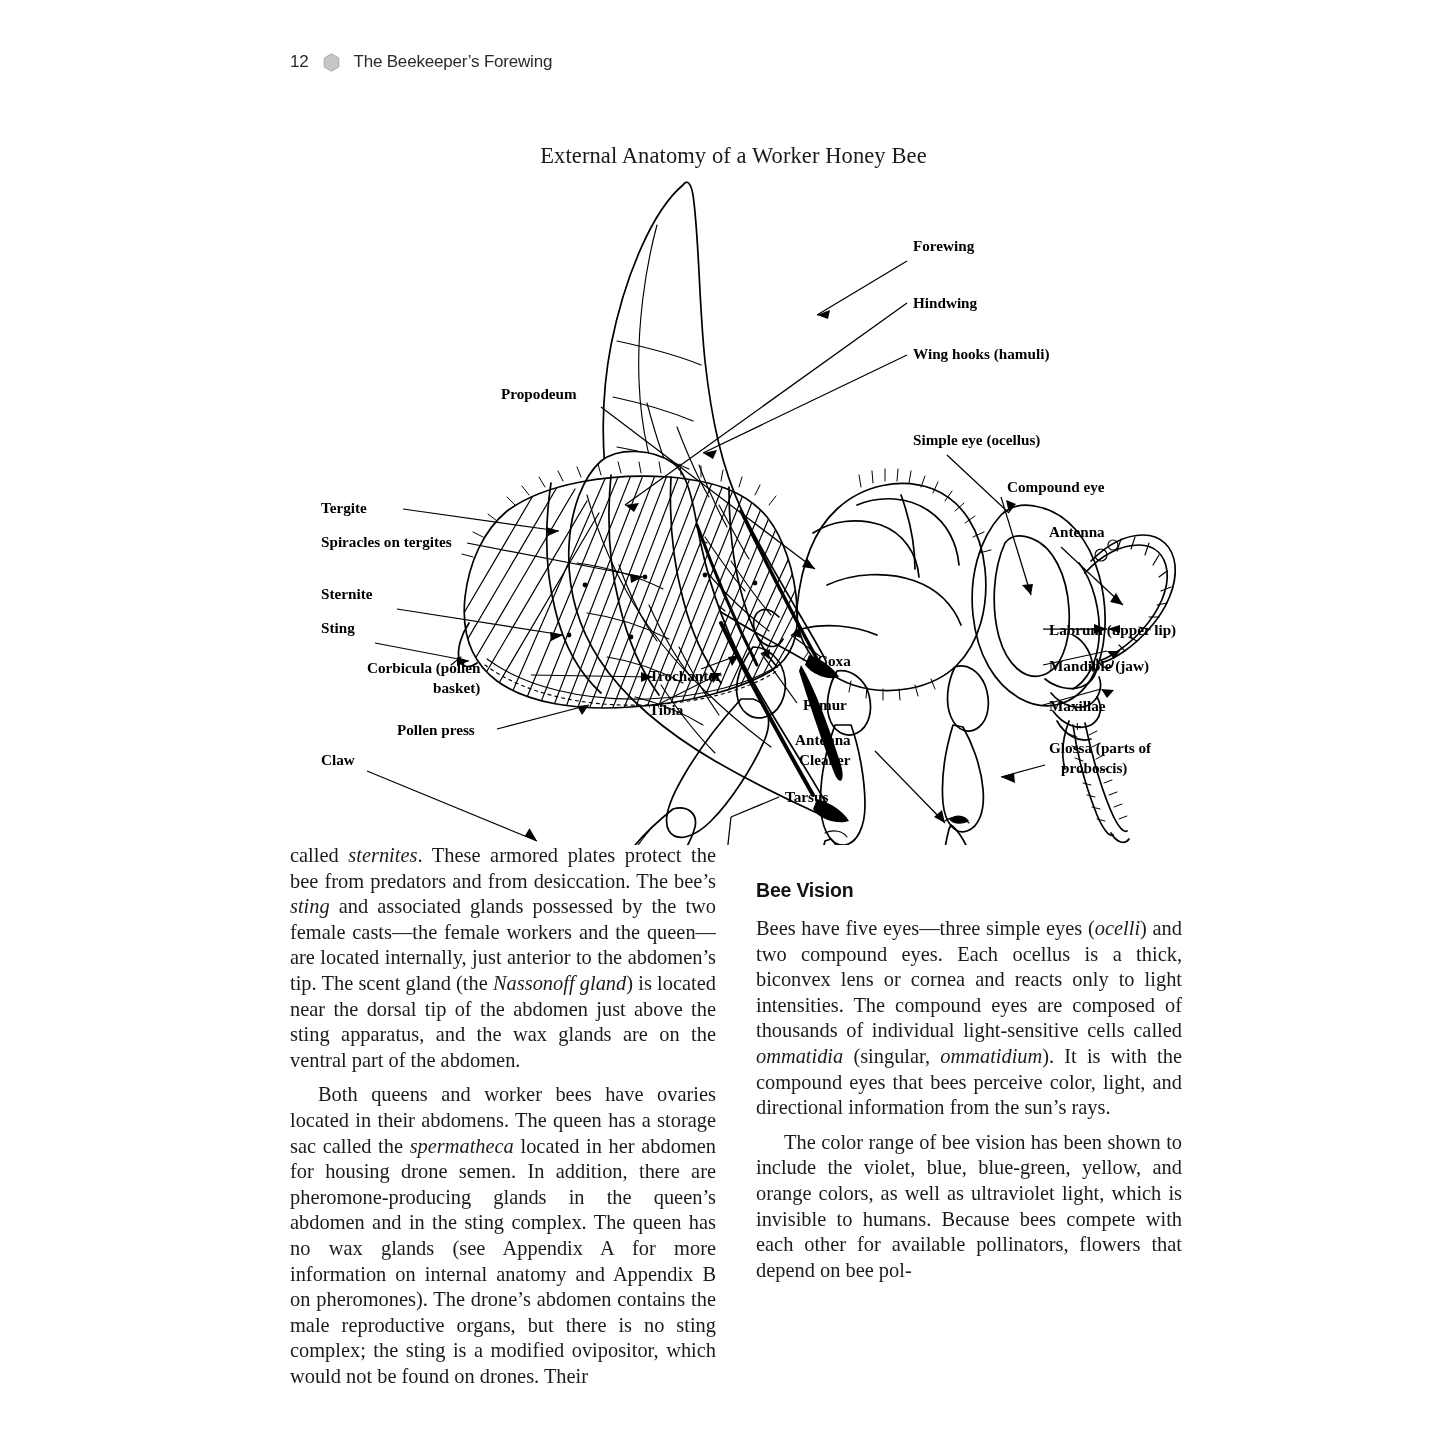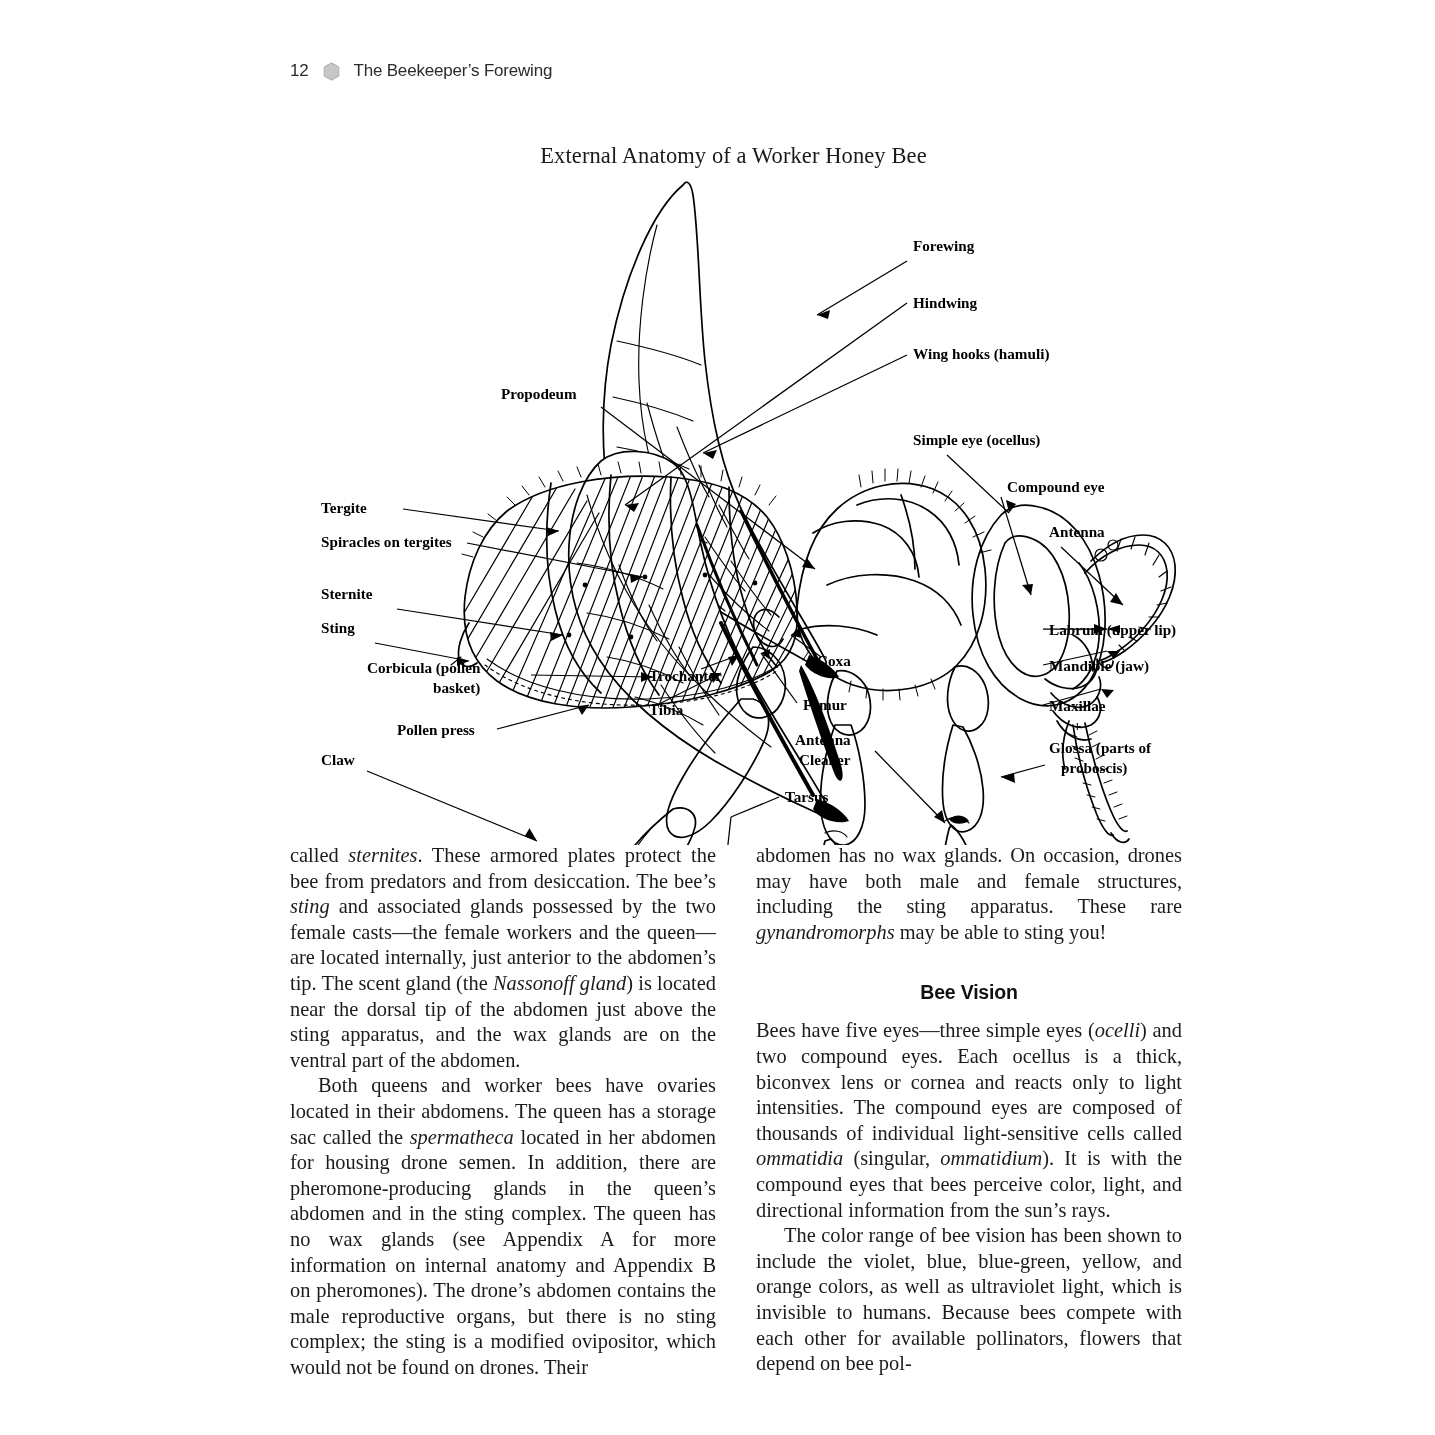--- a/index.html
+++ b/index.html
@@ -21,21 +21,20 @@
     position: absolute;
     left: 290px;
     top: 52px;
     display: flex;
     align-items: center;
     gap: 14px;
     font-family: "Liberation Sans", sans-serif;
     font-size: 17px;
     color: #2b2b2b;
     letter-spacing: -0.2px;
-    margin-top: 9px;
   }
   #running-head .folio { font-weight: 400; }
   #running-head .hex {
     width: 17px;
     height: 19px;
     display: inline-block;
   }
   #running-head .bktitle { font-weight: 400; }
 
   
@@ -97,27 +96,26 @@
   .col p {
     margin: 0;
     font-family: "Liberation Serif", serif;
     font-size: 20.4px;
     line-height: 25.6px;
     text-align: justify;
     text-justify: inter-word;
     color: #1b1b1b;
     hyphens: manual;
   }
-  .col p.indent { text-indent: 28px; }
+  .col p.indent { text-indent: 28px; margin-top: 9px; }
   .col h2 {
     margin: 36px 0 14px 0;
     font-family: "Liberation Sans", sans-serif;
     font-size: 19.5px;
     font-weight: bold;
-    text-align: center;
     color: #111;
     letter-spacing: -0.2px;
   }
   em { font-style: italic; }
 </style>
 </head>
 <body>
 
 <div id="running-head">
   <span class="folio">12</span>
@@ -601,19 +599,18 @@
 </div>
 
 <div id="body-text">
 
   <div class="col">
     <p>called <em>sternites</em>. These armored plates protect the bee from predators and from desiccation. The bee’s <em>sting</em> and associated glands possessed by the two female casts—the female workers and the queen—are located internally, just anterior to the abdomen’s tip. The scent gland (the <em>Nassonoff gland</em>) is located near the dorsal tip of the abdomen just above the sting apparatus, and the wax glands are on the ventral part of the abdomen.</p>
     <p class="indent">Both queens and worker bees have ovaries located in their abdomens. The queen has a storage sac called the <em>spermatheca</em> located in her abdomen for housing drone semen. In addition, there are pheromone-producing glands in the queen’s abdomen and in the sting complex. The queen has no wax glands (see Appendix A for more information on internal anatomy and Appendix B on pheromones). The drone’s abdomen contains the male reproductive organs, but there is no sting complex; the sting is a modified ovipositor, which would not be found on drones. Their</p>
   </div>
 
   <div class="col">
-    <p>abdomen has no wax glands. On occasion, drones may have both male and female structures, including the sting apparatus. These rare <em>gynandromorphs</em> may be able to sting you!</p>
     <h2>Bee Vision</h2>
     <p>Bees have five eyes—three simple eyes (<em>ocelli</em>) and two compound eyes. Each ocellus is a thick, biconvex lens or cornea and reacts only to light intensities. The compound eyes are composed of thousands of individual light-sensitive cells called <em>ommatidia</em> (singular, <em>ommatidium</em>). It is with the compound eyes that bees perceive color, light, and directional information from the sun’s rays.</p>
     <p class="indent">The color range of bee vision has been shown to include the violet, blue, blue-green, yellow, and orange colors, as well as ultraviolet light, which is invisible to humans. Because bees compete with each other for available pollinators, flowers that depend on bee pol-</p>
   </div>
 
 </div>
 
 </body></html>

